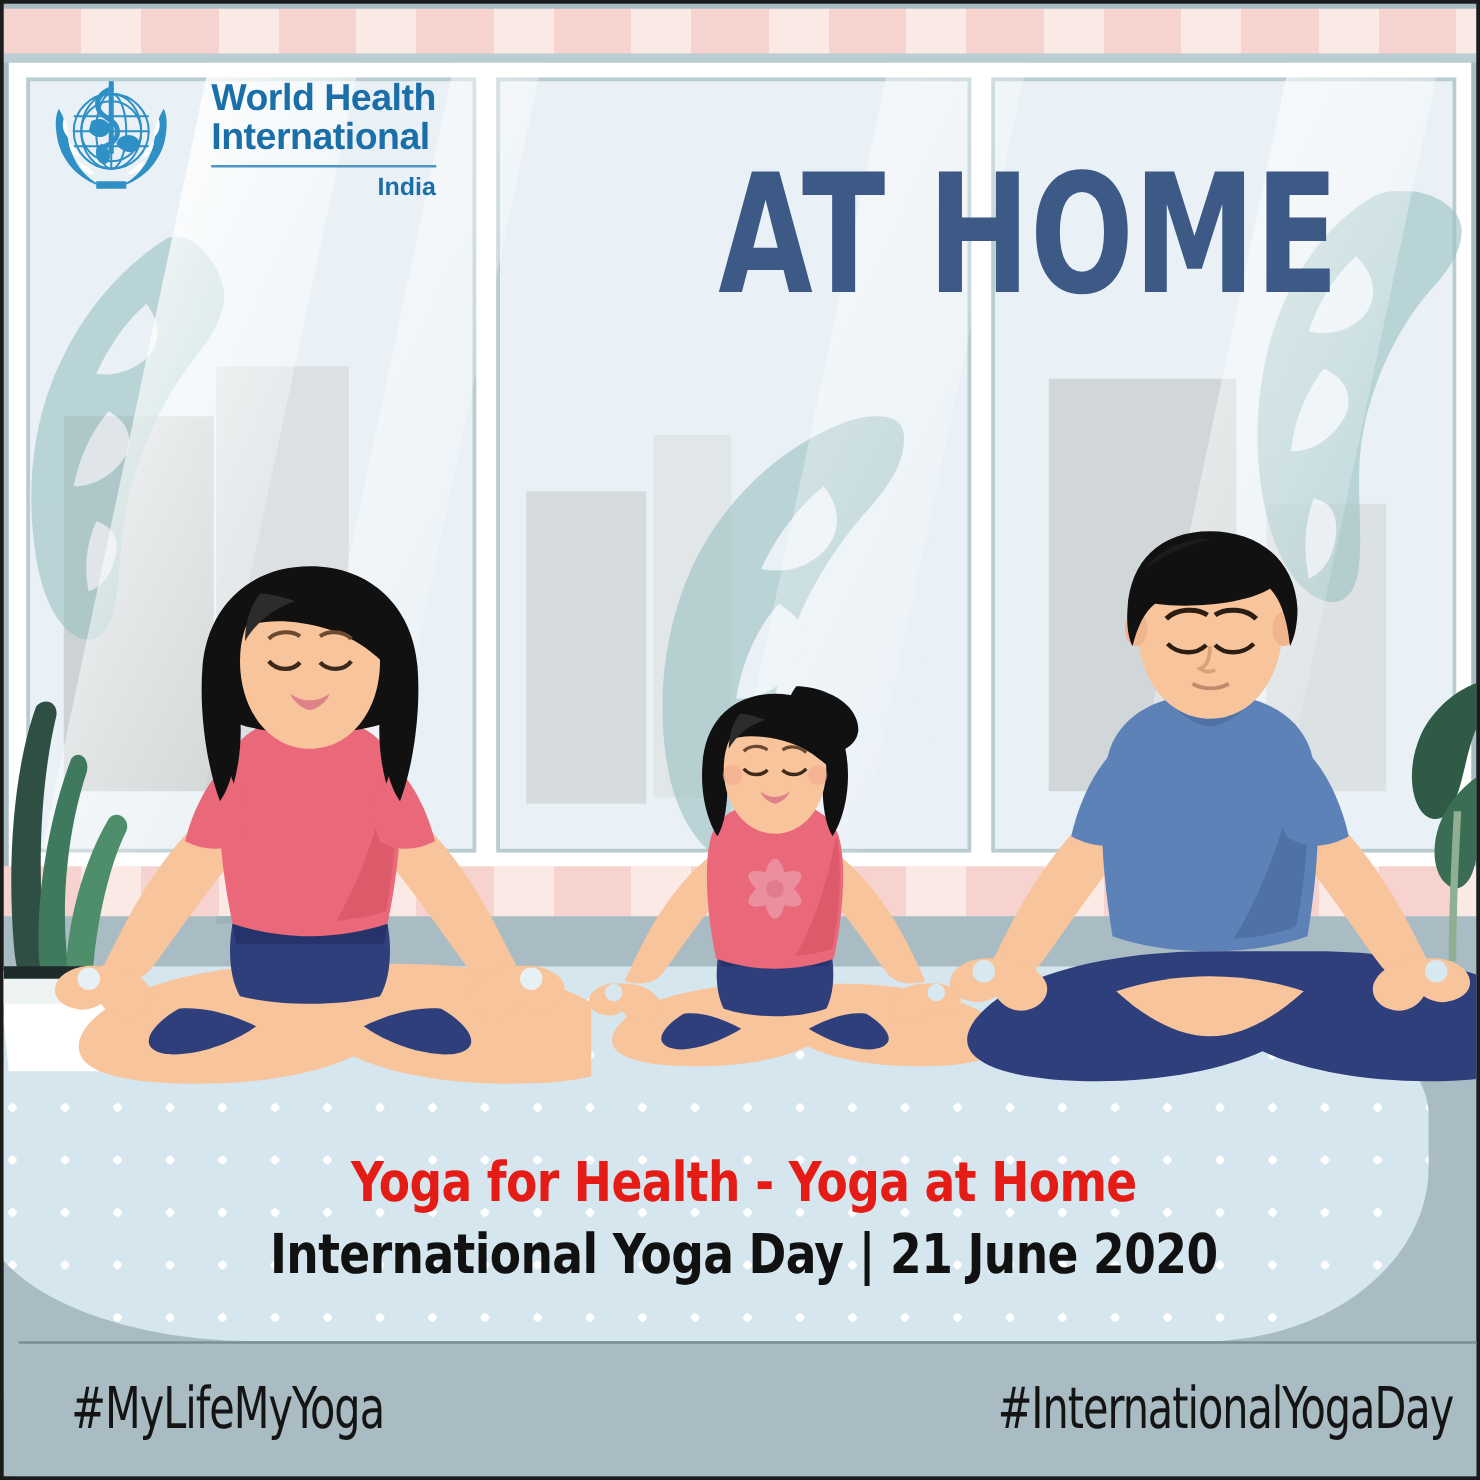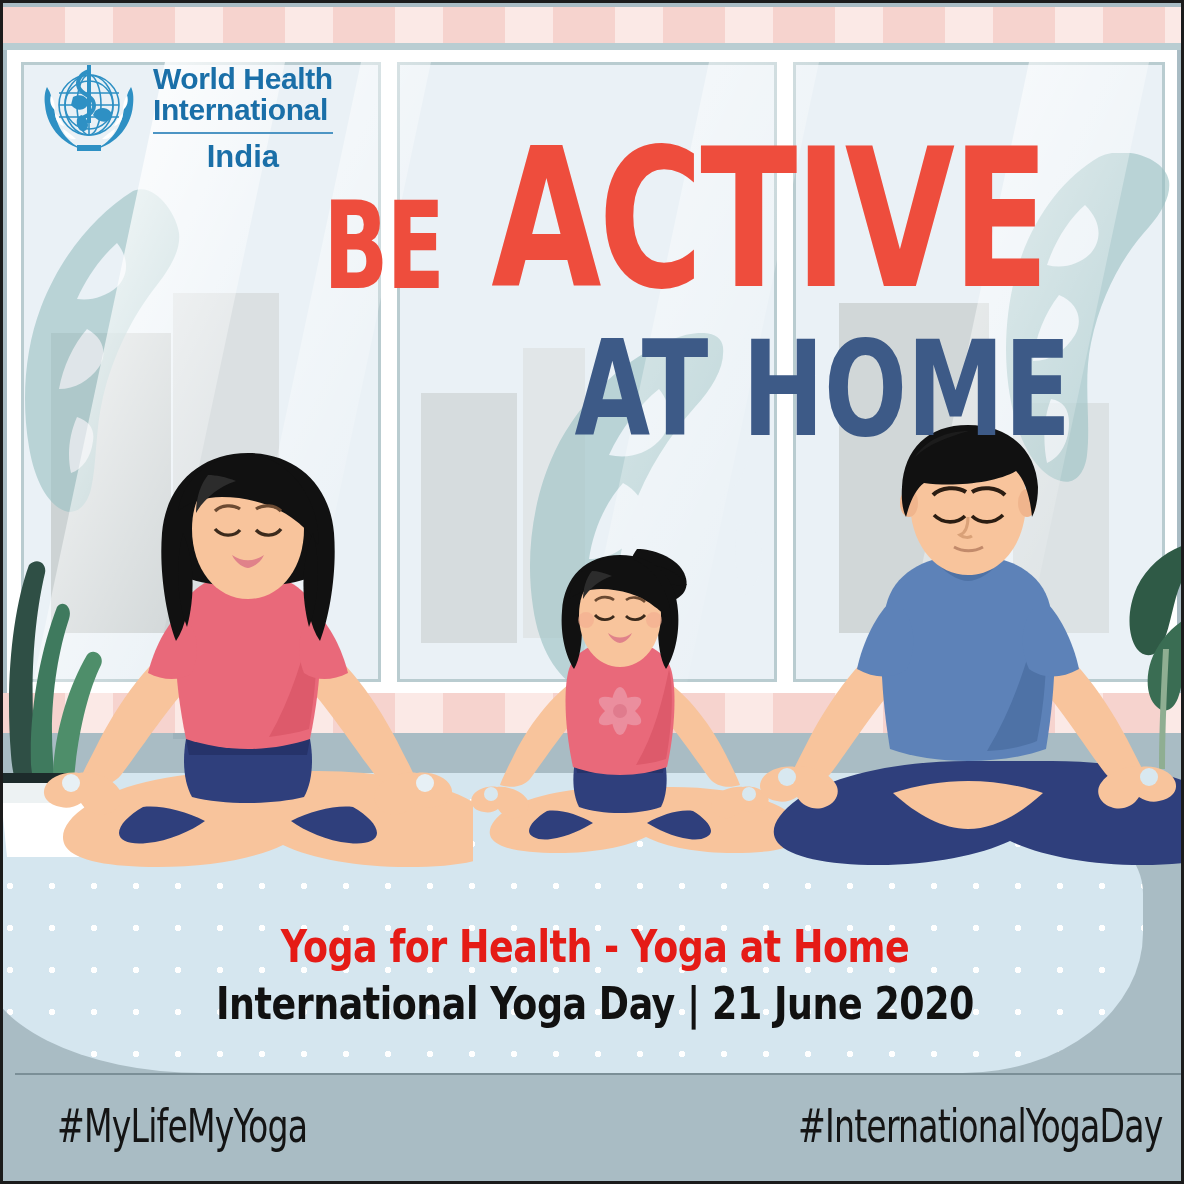--- a/index.html
+++ b/index.html
@@ -76,26 +76,26 @@
       font-family:"Liberation Sans Narrow","DejaVu Sans Condensed","Liberation Sans",sans-serif;
       display:inline-block;transform:scaleX(.88) scaleY(1.12);transform-origin:bottom;vertical-align:baseline;}
   .active{font-size:172px;font-weight:700;color:#ee4d3d;letter-spacing:-3px;
       font-family:"Liberation Sans Narrow","DejaVu Sans Condensed","Liberation Sans",sans-serif;
       display:inline-block;transform:scaleX(.92) scaleY(1.12);transform-origin:bottom;vertical-align:baseline;margin-left:16px;}
   .line2{margin-top:-4px;font-size:118px;font-weight:700;color:#3d5a87;letter-spacing:0px;
       font-family:"Liberation Sans Narrow","DejaVu Sans Condensed","Liberation Sans",sans-serif;
       transform:scaleX(.92) scaleY(1.12);transform-origin:right bottom;white-space:nowrap;}
 
   
-  .logo{position:absolute;left:34px;top:52px;display:flex;align-items:flex-start;gap:12px;}
+  .logo{position:absolute;left:34px;top:52px;display:flex;align-items:flex-start;gap:28px;}
   .logo-text{padding-top:8px;}
   .logo-name{font-size:30px;line-height:1.04;font-weight:700;color:#1a6fa8;
              font-family:"Liberation Sans",sans-serif;letter-spacing:-.4px;}
   .logo-rule{height:2px;background:#4d95c4;margin:7px 0 5px 0;width:100%;}
-  .logo-country{font-size:31px;font-weight:700;color:#1a6fa8;text-align:center;}
+  .logo-country{font-size:20px;font-weight:700;color:#1a6fa8;text-align:right;}
 
   
   .caption{position:absolute;left:0;top:918px;width:1184px;text-align:center;}
   .cap1{font-size:44px;font-weight:700;color:#e51b16;letter-spacing:-.5px;
         font-family:"Liberation Sans Narrow","DejaVu Sans Condensed","Liberation Sans",sans-serif;
         transform:scaleX(.92);}
   .cap2{margin-top:6px;font-size:44px;font-weight:700;color:#111111;letter-spacing:-.5px;
         font-family:"Liberation Sans Narrow","DejaVu Sans Condensed","Liberation Sans",sans-serif;
         transform:scaleX(.92);}
 
@@ -318,23 +318,20 @@
     </svg>
     <div class="logo-text">
       <div class="logo-name">World Health</div>
       <div class="logo-name">International</div>
       <div class="logo-rule"></div>
       <div class="logo-country">India</div>
     </div>
   </div>
 
   <div class="headline">
-    <div class="line1">
-      <span class="be">BE</span><span class="active">ACTIVE</span>
-    </div>
     <div class="line2">AT HOME</div>
   </div>
 
   <div class="caption">
     <div class="cap1">Yoga for Health - Yoga at Home</div>
     <div class="cap2">International Yoga Day | 21 June 2020</div>
   </div>
 
   <div class="footer">
     <div class="hashtag left">#MyLifeMyYoga</div>

